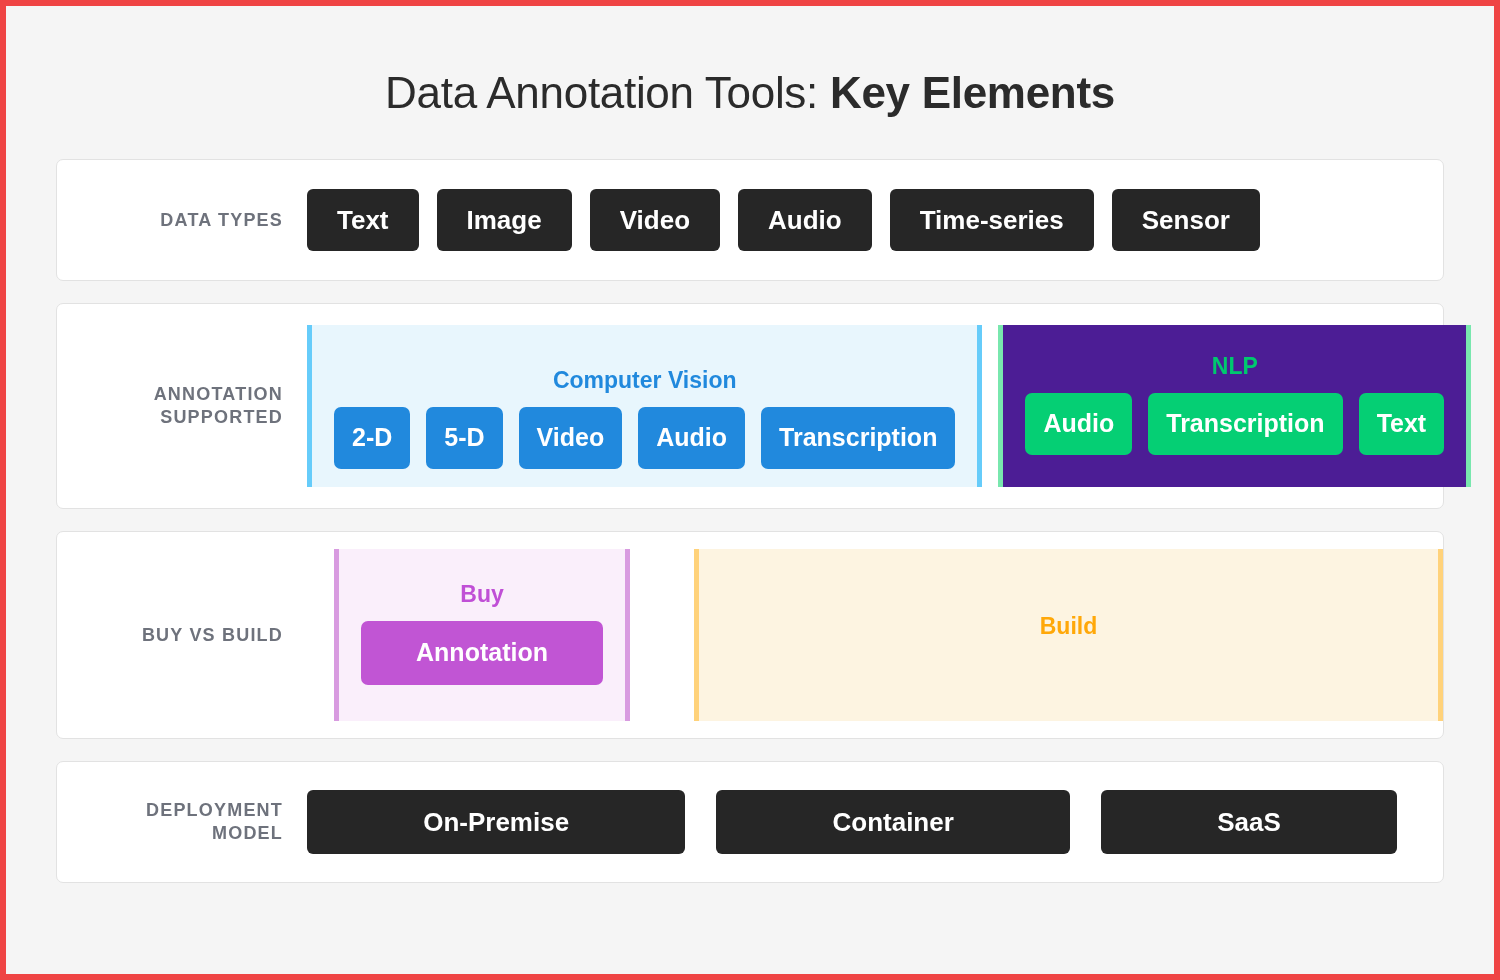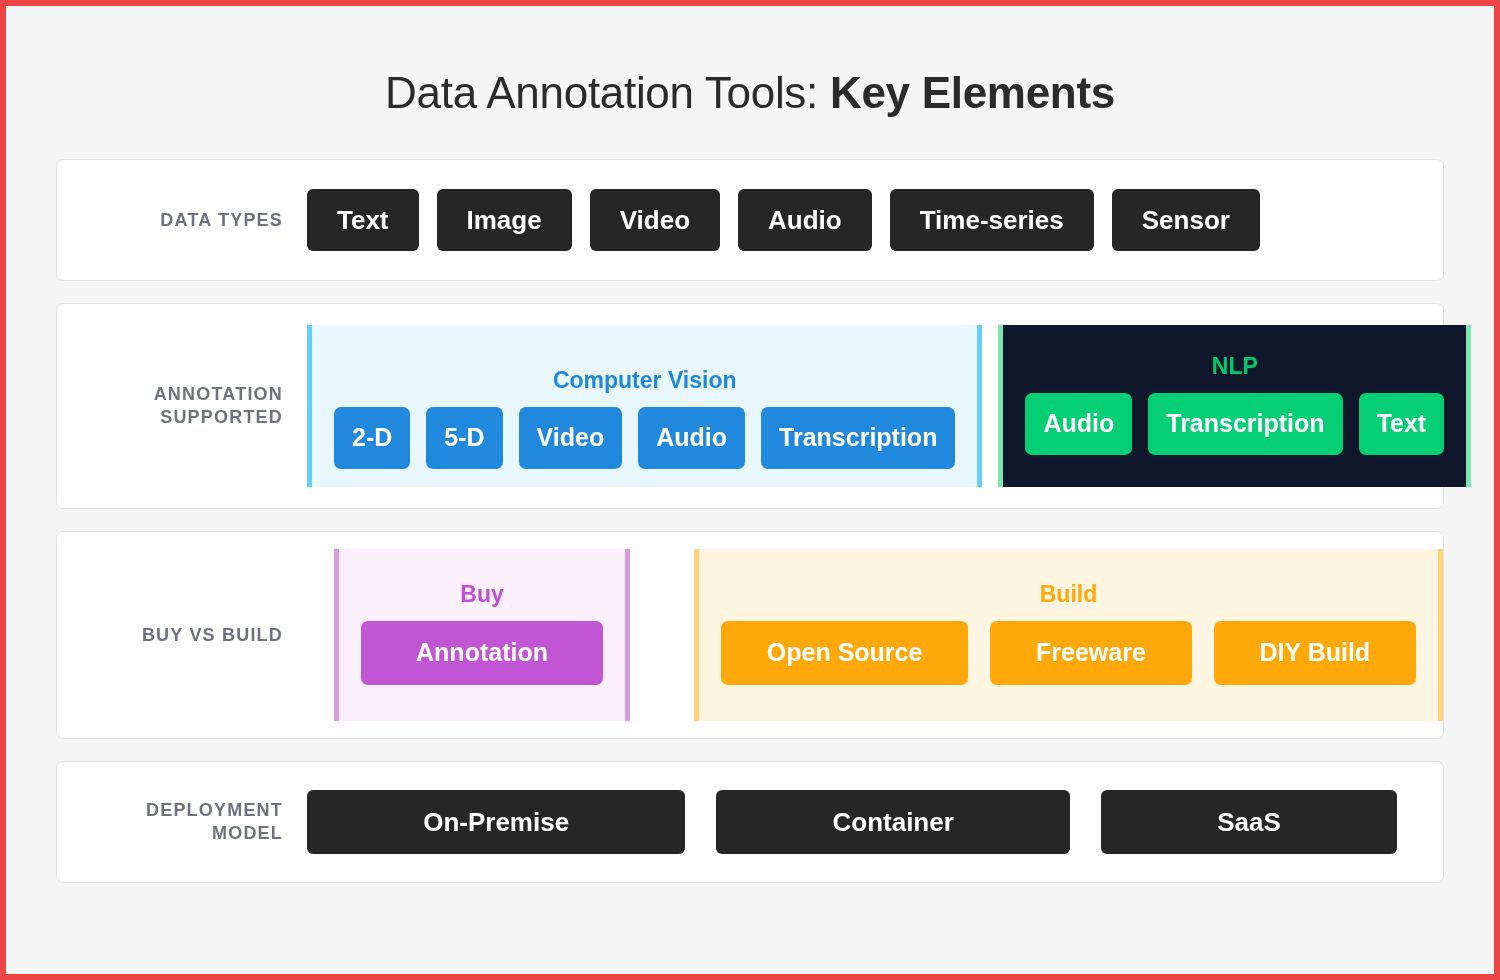--- a/index.html
+++ b/index.html
@@ -137,21 +137,21 @@
     background: #e8f6fd;
     border-left: 5px solid #66ccfa;
     border-right: 5px solid #66ccfa;
     flex: 0 0 662px;
     height: 162px;
   }
   .grp-cv .group-title { color: #2189dd; margin-top: 28px; }
   .grp-cv .group-chip { background: #2189dd; }
 
   .grp-nlp {
-    background: #0f172a;
+    background: #4c1d95;
     border-left: 5px solid #79e7ae;
     border-right: 5px solid #79e7ae;
     flex: 1 1 auto;
     height: 162px;
   }
   .grp-nlp .group-title { color: #00c96e; }
   .grp-nlp .group-chip { background: #05cf74; }
 
   
   .row-buybuild { height: 208px; }
@@ -254,25 +254,20 @@
 
         <div class="group grp-buy">
           <div class="group-title">Buy</div>
           <div class="group-chips">
             <span class="group-chip">Annotation</span>
           </div>
         </div>
 
         <div class="group grp-build">
           <div class="group-title">Build</div>
-          <div class="group-chips">
-            <span class="group-chip">Open Source</span>
-            <span class="group-chip">Freeware</span>
-            <span class="group-chip">DIY Build</span>
-          </div>
         </div>
 
       </div>
     </div>
 
     <div class="card row-deploy">
       <div class="row-label">
         <div>DEPLOYMENT</div>
         <div>MODEL</div>
       </div>

